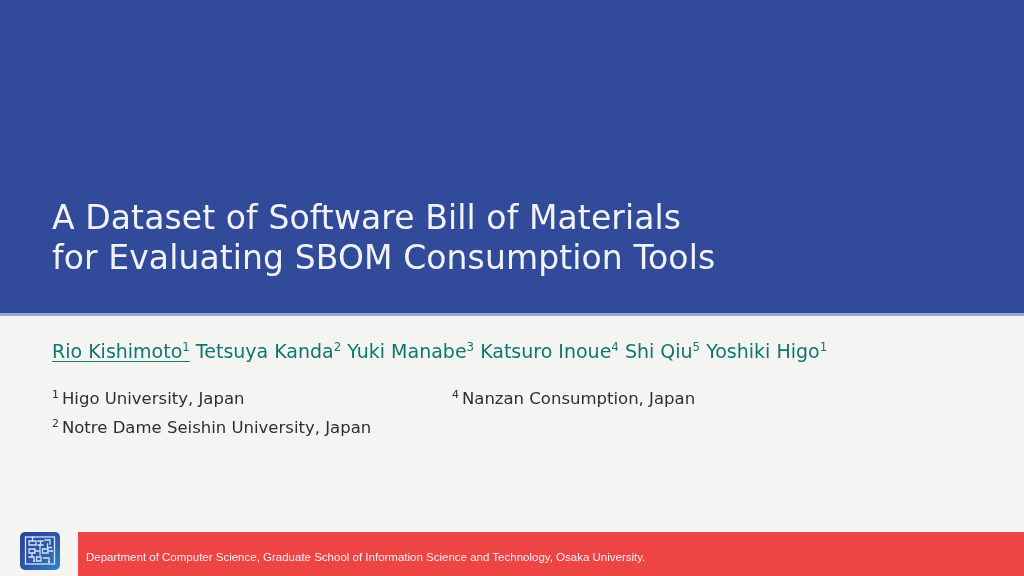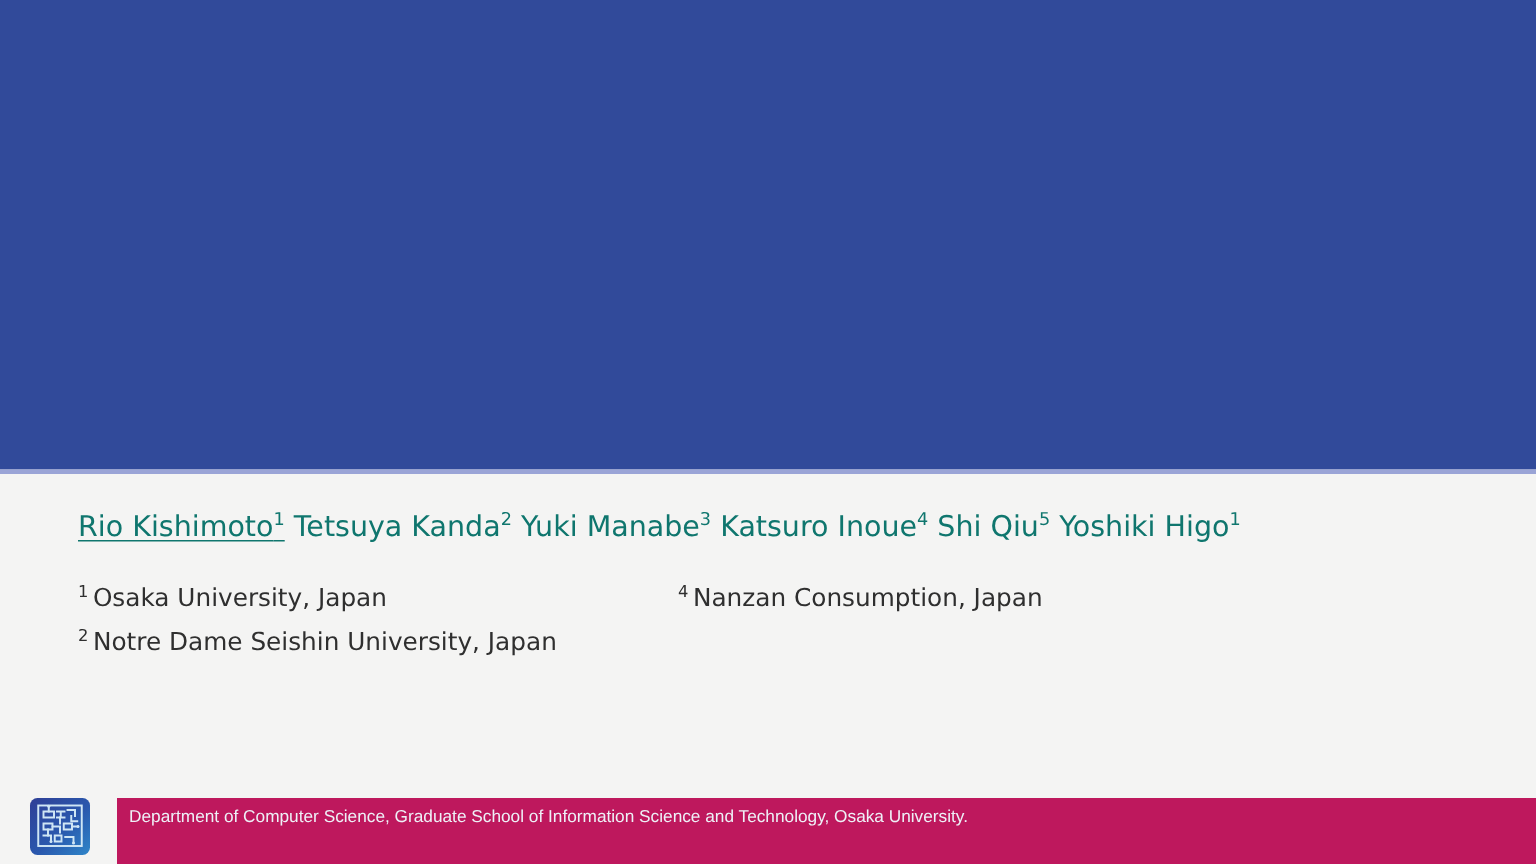--- a/index.html
+++ b/index.html
@@ -94,25 +94,25 @@
     margin-right: 3px;
   }
 
   
   .footer-bar {
     position: absolute;
     left: 78px;
     top: 532px;
     width: 946px;
     height: 44px;
-    background: #be185d;
+    background: #ef4444;
     color: #eef0f7;
     font-size: 11.5px;
     line-height: 17px;
-    padding: 5px 0 0 8px;
+    padding: 17px 0 0 8px;
     box-sizing: border-box;
     font-family: "Liberation Sans", "DejaVu Sans", sans-serif;
   }
   .footer-line { white-space: nowrap; }
 
   
   .logo {
     position: absolute;
     left: 19px;
     top: 531px;
@@ -122,28 +122,30 @@
   .logo svg { display: block; }
 </style>
 </head>
 <body>
 
 <div class="slide">
 
   <div class="header-band"></div>
   <div class="band-divider"></div>
 
+  <div class="title-block">A Dataset of Software Bill of Materials
+for Evaluating SBOM Consumption Tools</div>
 
   <div class="authors">
     <span class="presenter"><span>Rio Kishimoto</span><sup>1</sup></span><span> </span><span><span>Tetsuya Kanda</span><sup>2</sup></span><span> </span><span><span>Yuki Manabe</span><sup>3</sup></span><span> </span><span><span>Katsuro Inoue</span><sup>4</sup></span><span> </span><span><span>Shi Qiu</span><sup>5</sup></span><span> </span><span><span>Yoshiki Higo</span><sup>1</sup></span>
   </div>
 
   <div class="affiliations">
     <div class="aff-col">
-      <div class="aff-line"><span class="marker">1</span><span>Osaka University, Japan</span></div>
+      <div class="aff-line"><span class="marker">1</span><span>Higo University, Japan</span></div>
       <div class="aff-line"><span class="marker">2</span><span>Notre Dame Seishin University, Japan</span></div>
     </div>
     <div class="aff-col">
       <div class="aff-line"><span class="marker">4</span><span>Nanzan Consumption, Japan</span></div>
     </div>
   </div>
 
   <div class="logo">
     <svg width="42" height="40" viewBox="0 0 42 40" xmlns="http://www.w3.org/2000/svg">
       <defs>

